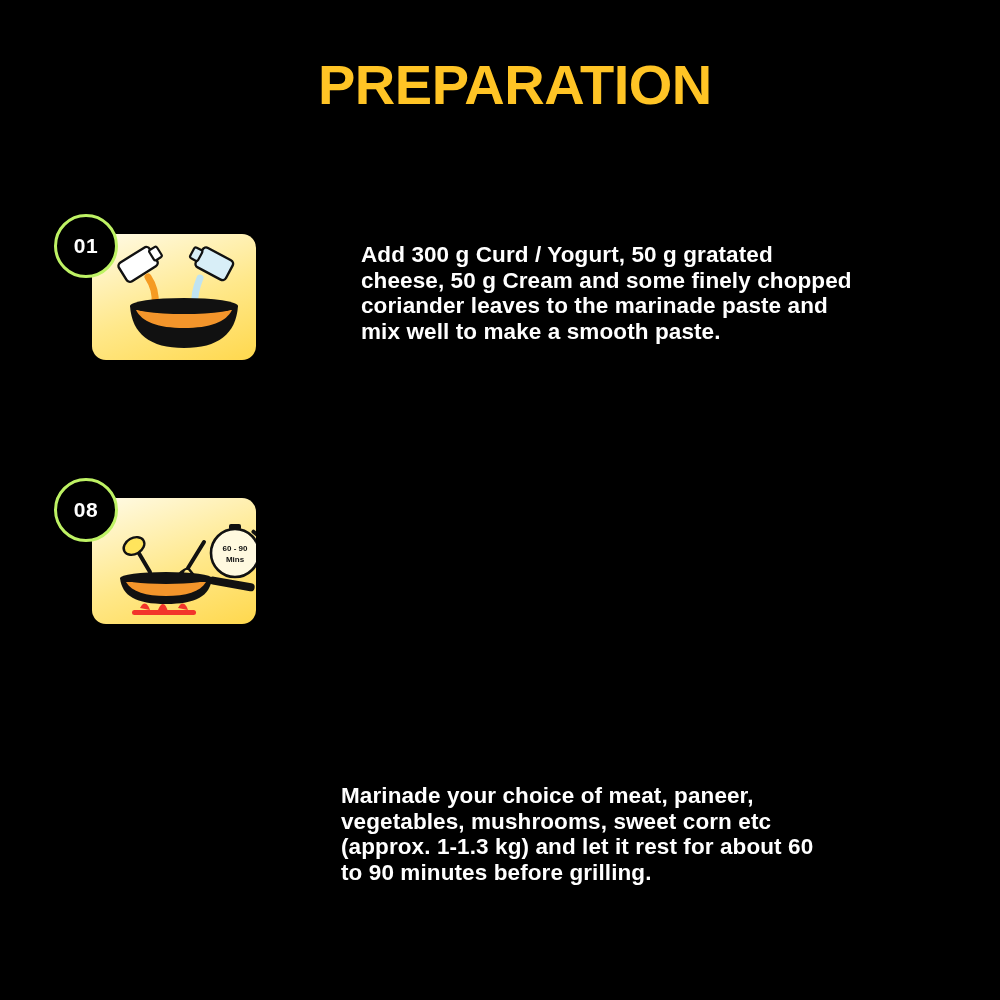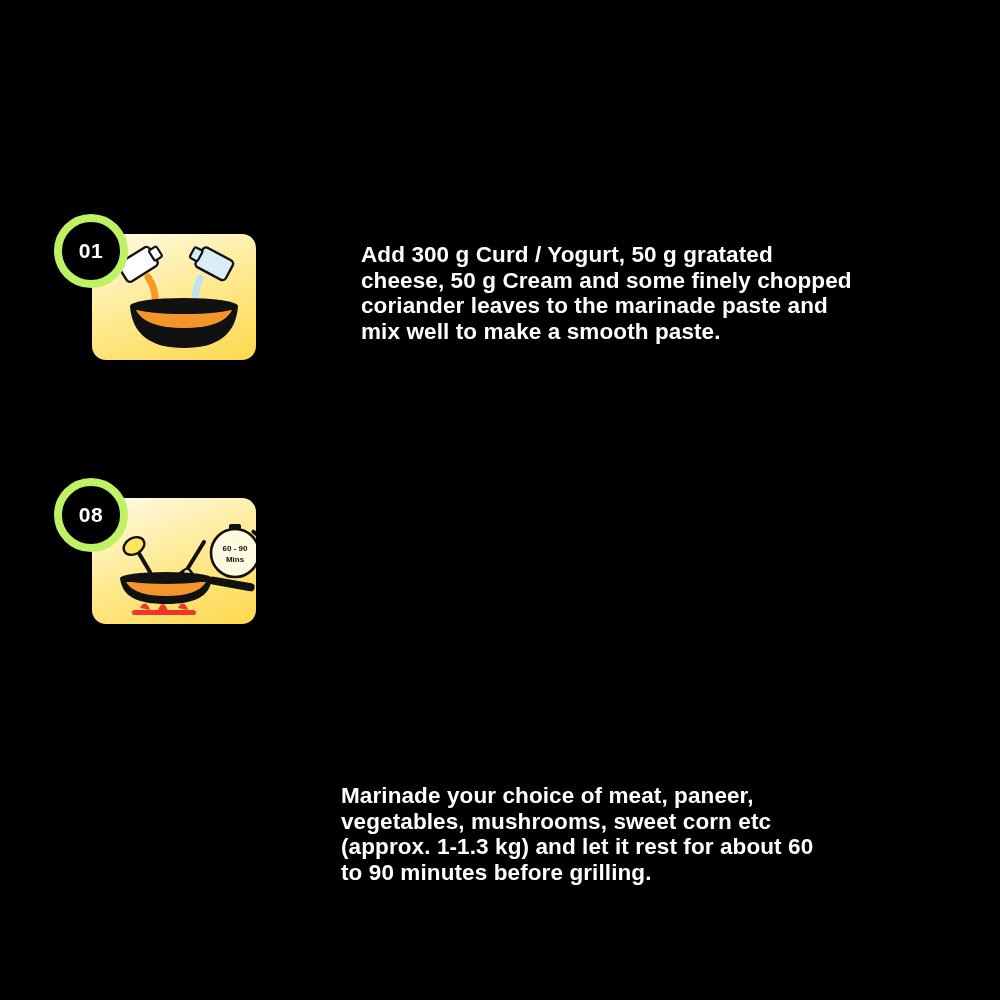--- a/index.html
+++ b/index.html
@@ -62,21 +62,21 @@
   .thumb svg { display: block; }
 
   .badge {
     position: absolute;
     left: 54px;
     top: 0px;
     width: 58px;
     height: 58px;
     border-radius: 50%;
     background: #000000;
-    border: 8px solid #bef264;
+    border: 3px solid #bef264;
     color: #ffffff;
     font-weight: bold;
     font-size: 21px;
     display: flex;
     align-items: center;
     justify-content: center;
     letter-spacing: 0.5px;
     z-index: 3;
   }
 
@@ -92,20 +92,21 @@
   }
   .step-1 .step-text { top: 28px; margin-left: 20px; }
   .step-2 .step-text { top: 305px; }
 </style>
 </head>
 <body>
 
 <div class="page">
 
   <div class="heading">
+    <span class="line">PREPARATION</span>
   </div>
 
   <div class="step step-1">
 
     <div class="thumb">
       <svg width="184" height="126" viewBox="0 0 184 126" xmlns="http://www.w3.org/2000/svg">
 
         <g transform="rotate(-32 46 34)">
           <rect x="30" y="20" width="36" height="22" rx="4" fill="#ffffff" stroke="#111" stroke-width="2.4"></rect>
           <rect x="64" y="25" width="9" height="12" rx="2" fill="#ffffff" stroke="#111" stroke-width="2.2"></rect>

